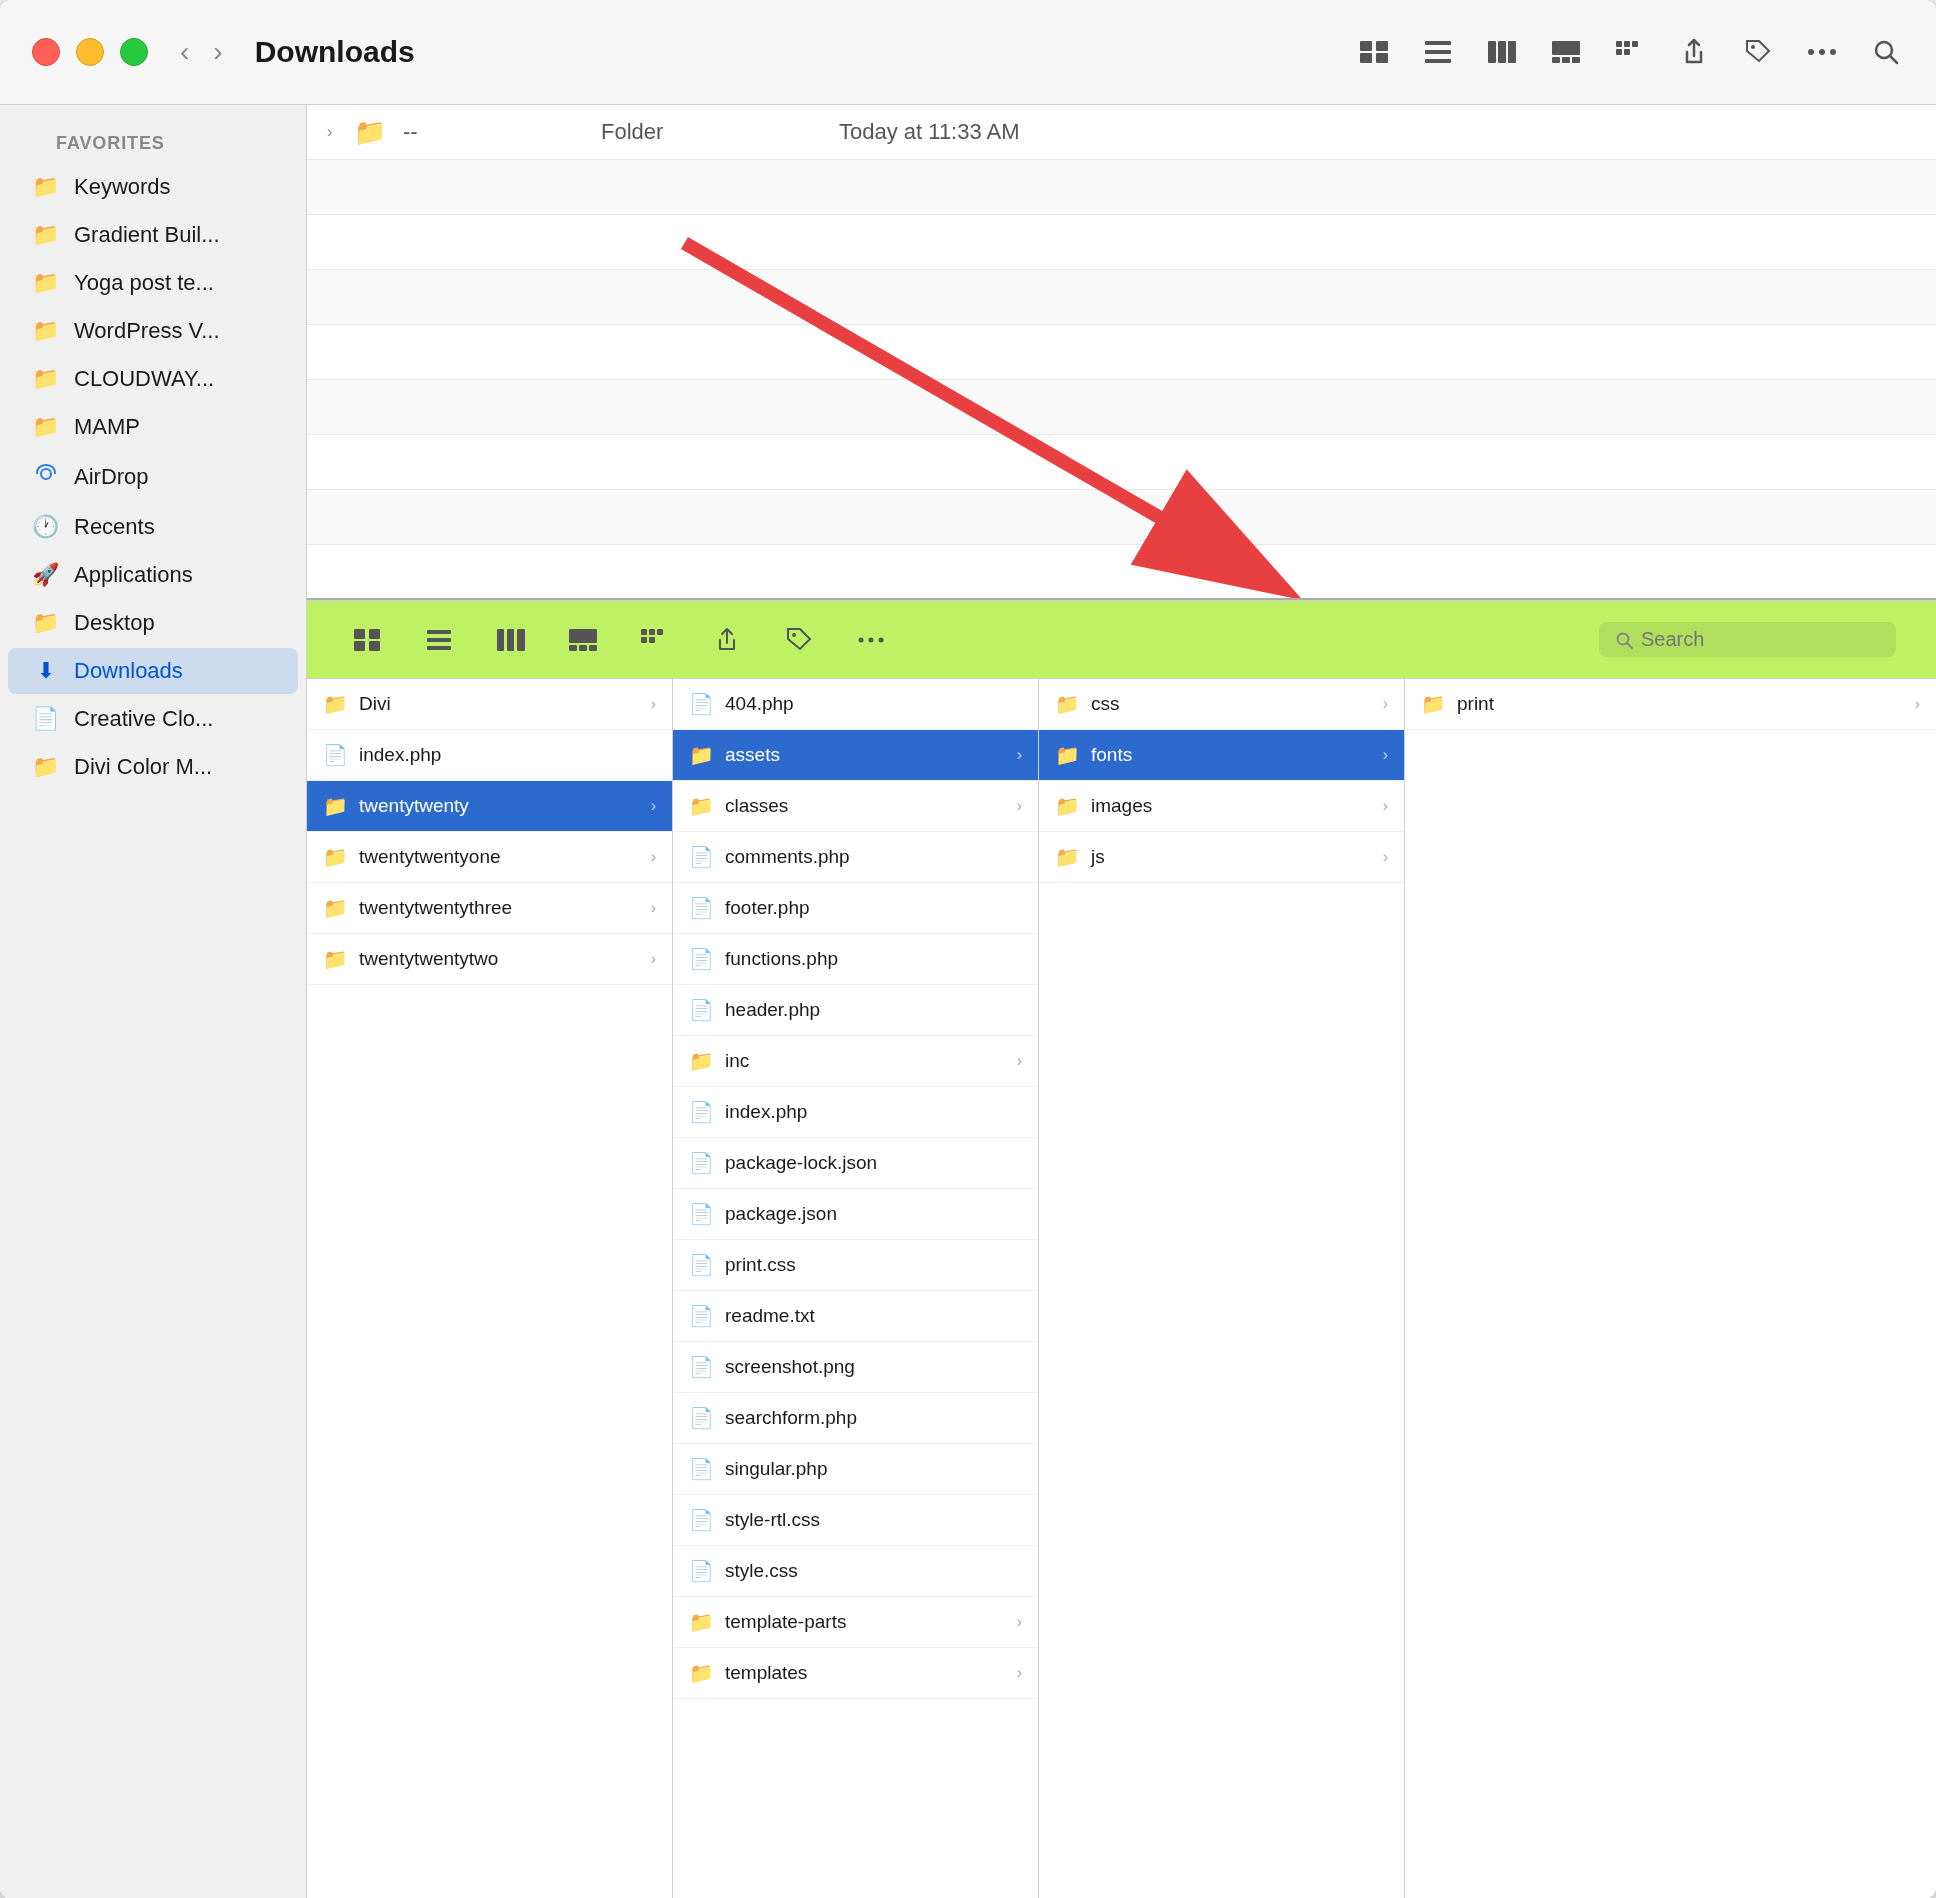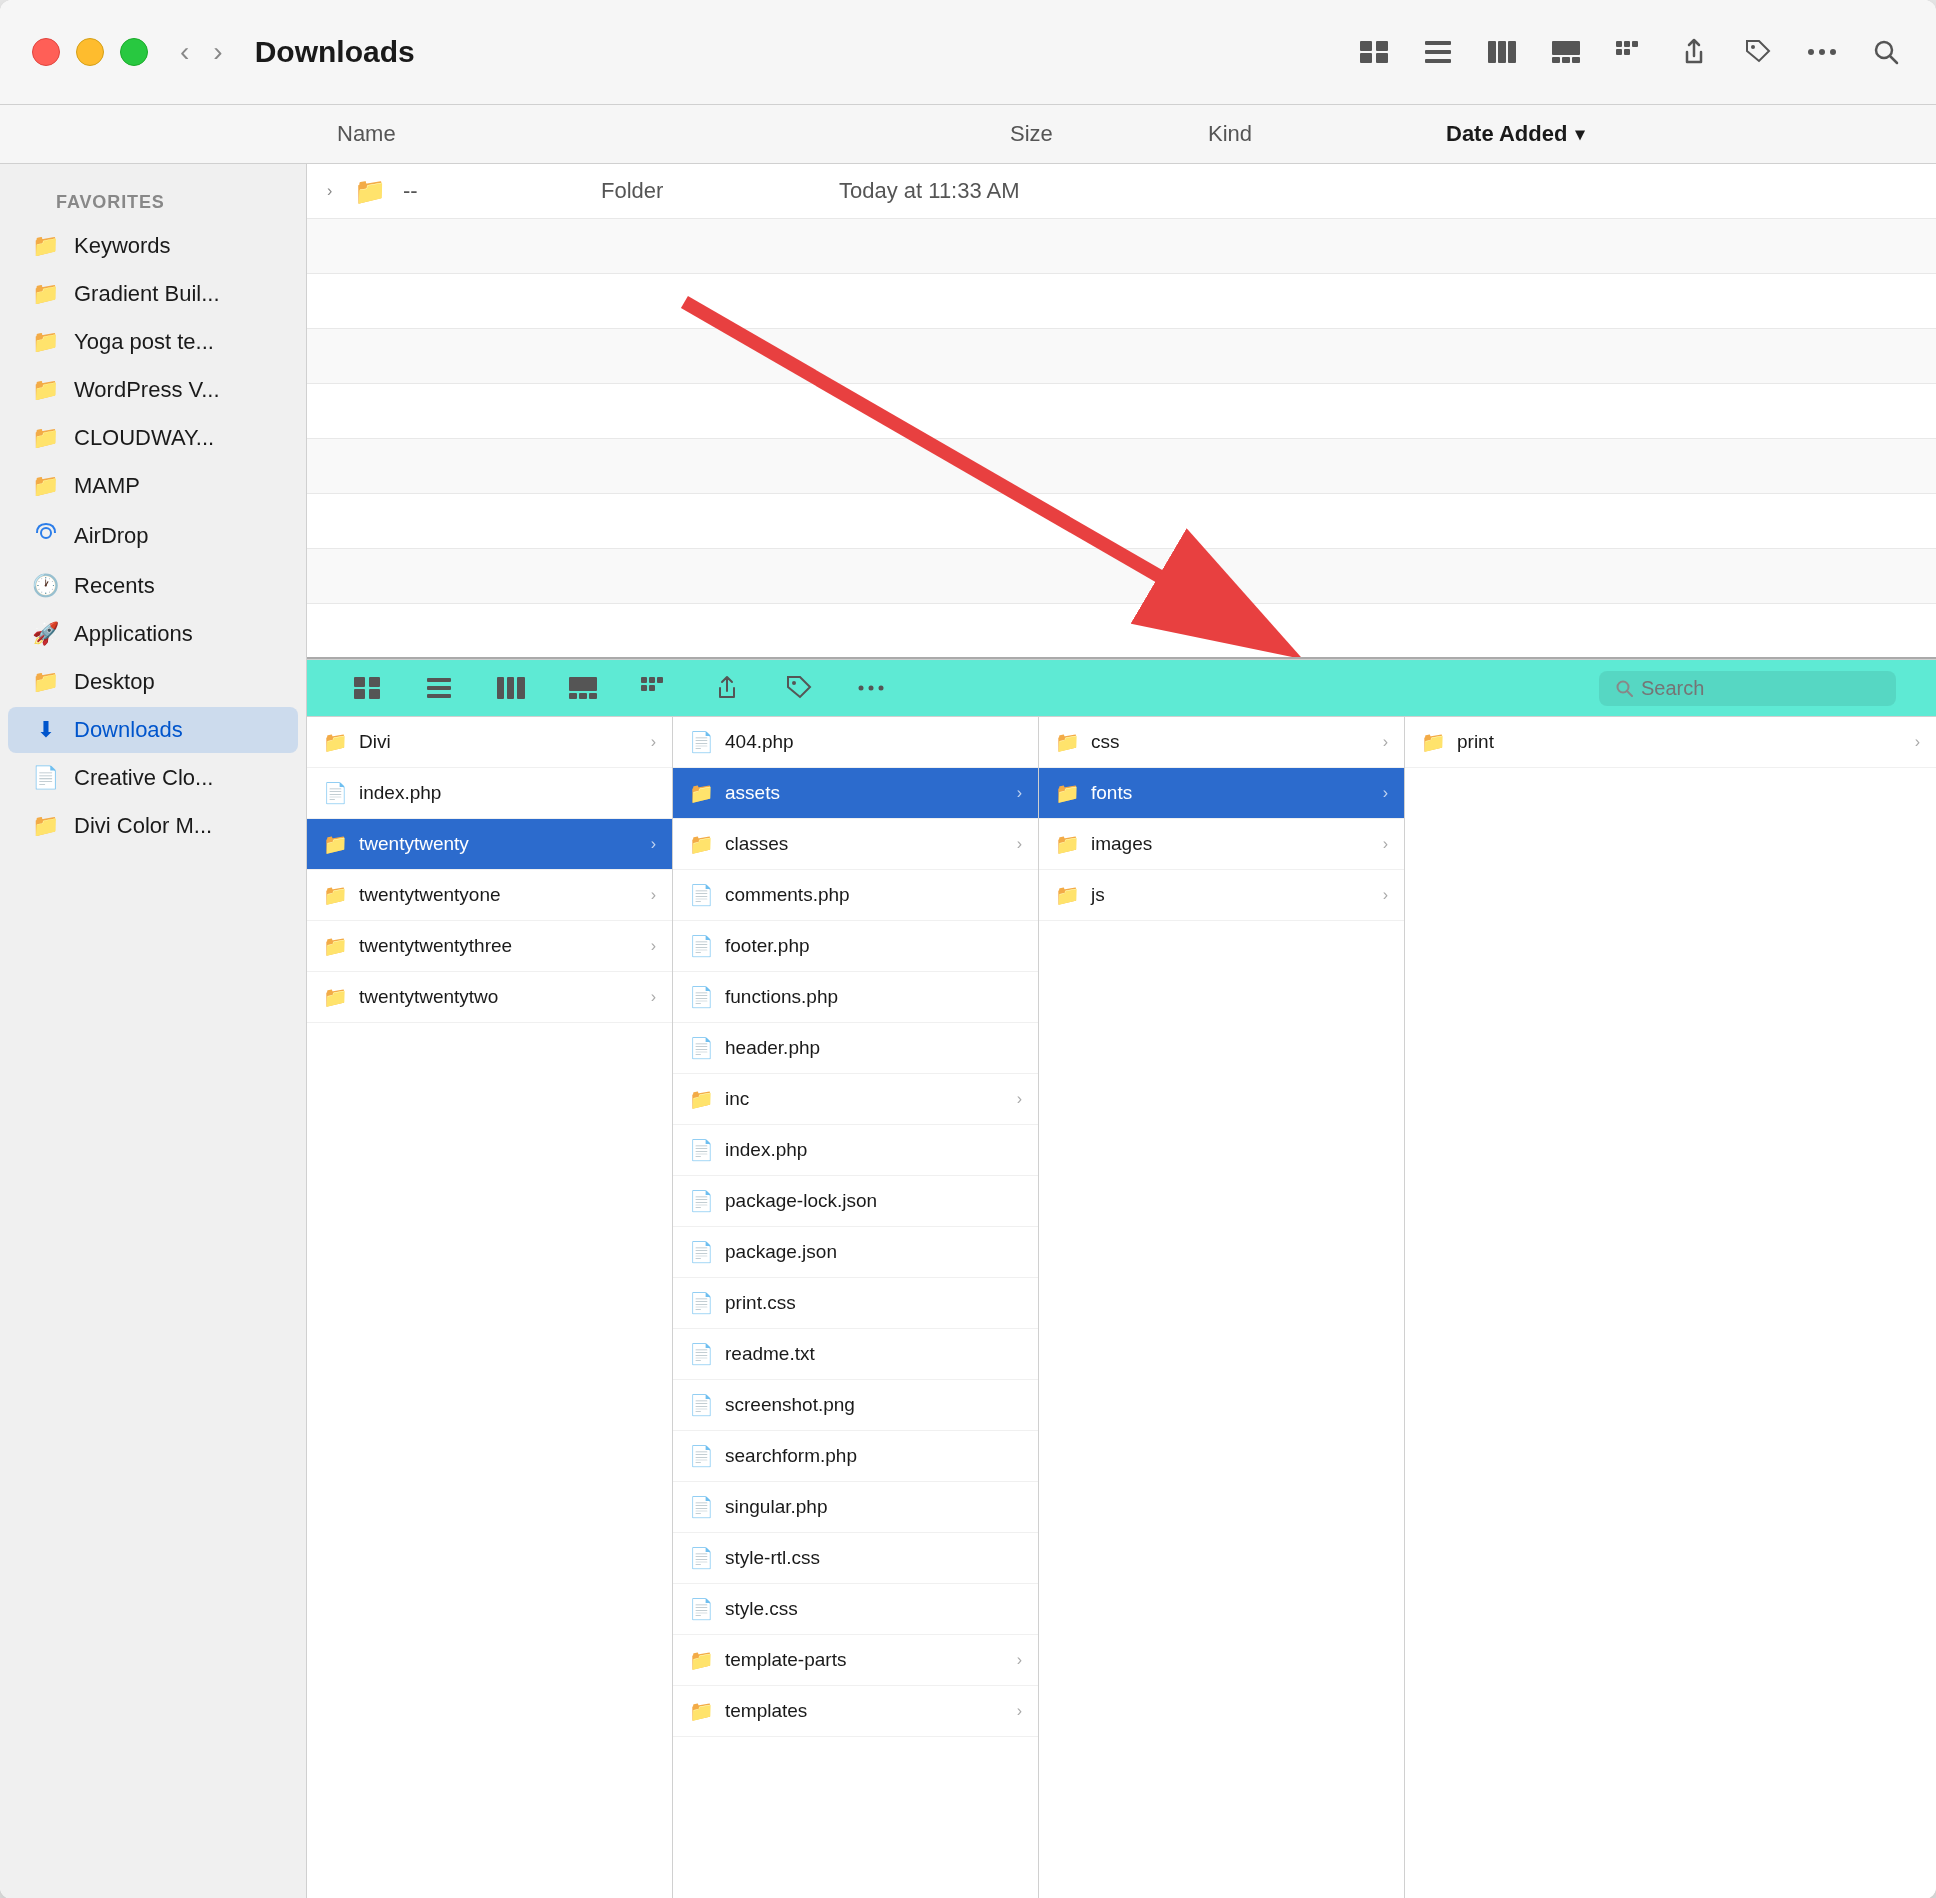--- a/index.html
+++ b/index.html
@@ -220,22 +220,22 @@
       color: #555;
     }
     .file-date-cell {
       flex: 1;
       font-size: 22px;
       color: #555;
     }
 
     
     .bottom-toolbar {
-      height: 58px;
-      background: #5eead4;
+      height: 79px;
+      background: #bef264;
       border-top: 1px solid #d0d0d0;
       border-bottom: 1px solid #d0d0d0;
       display: flex;
       align-items: center;
       padding: 0 40px;
       gap: 32px;
       flex-shrink: 0;
     }
     .bottom-tb-icon {
       width: 40px;
@@ -400,29 +400,20 @@
       </div>
       <div class="toolbar-icon">
         <svg width="26" height="26" viewBox="0 0 26 26" fill="none">
           <circle cx="11" cy="11" r="8" stroke="#555" stroke-width="2.5" fill="none"></circle>
           <line x1="17" y1="17" x2="24" y2="24" stroke="#555" stroke-width="2.5" stroke-linecap="round"></line>
         </svg>
       </div>
     </div>
   </div>
 
-  <div class="column-headers">
-    <div class="col-header col-name">Name</div>
-    <div class="col-header col-size">Size</div>
-    <div class="col-header col-kind">Kind</div>
-    <div class="col-header col-date">
-      <span>Date Added</span>
-      <span style="font-size:18px;">▾</span>
-    </div>
-  </div>
 
   <div class="main-area">
 
     <div class="sidebar">
       <div class="sidebar-section-label">Favorites</div>
 
       <div class="sidebar-item">
         <span class="sidebar-icon">📁</span>
         <span>Keywords</span>
       </div>

